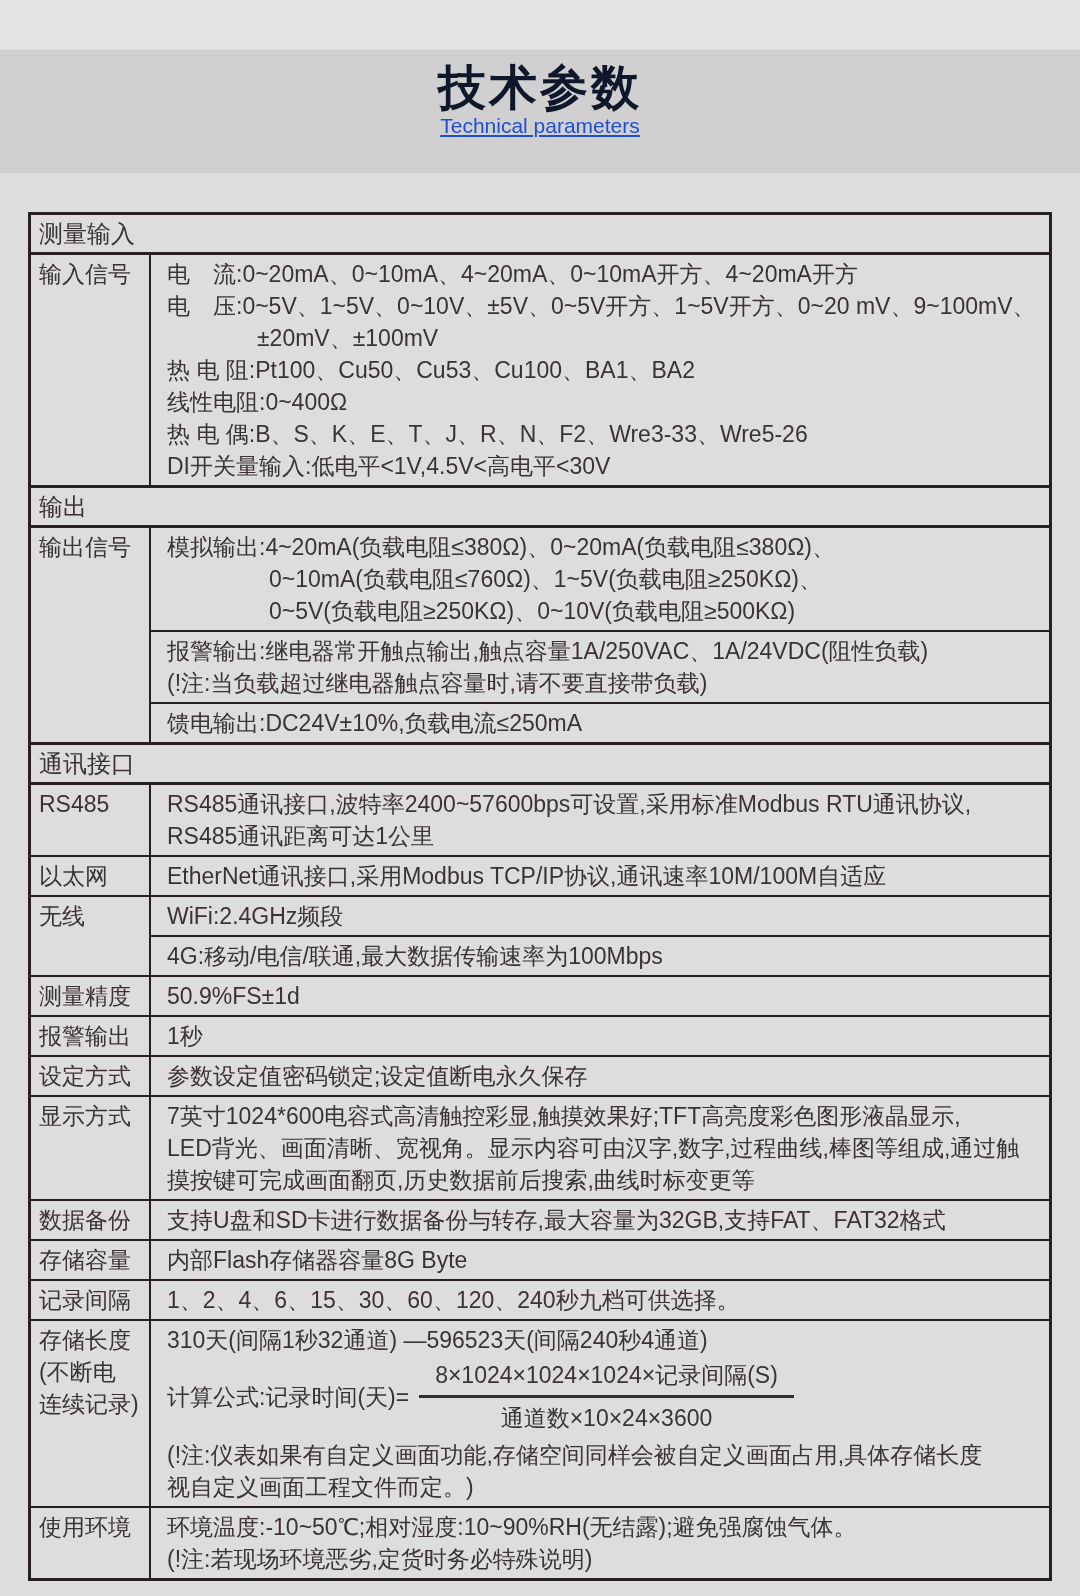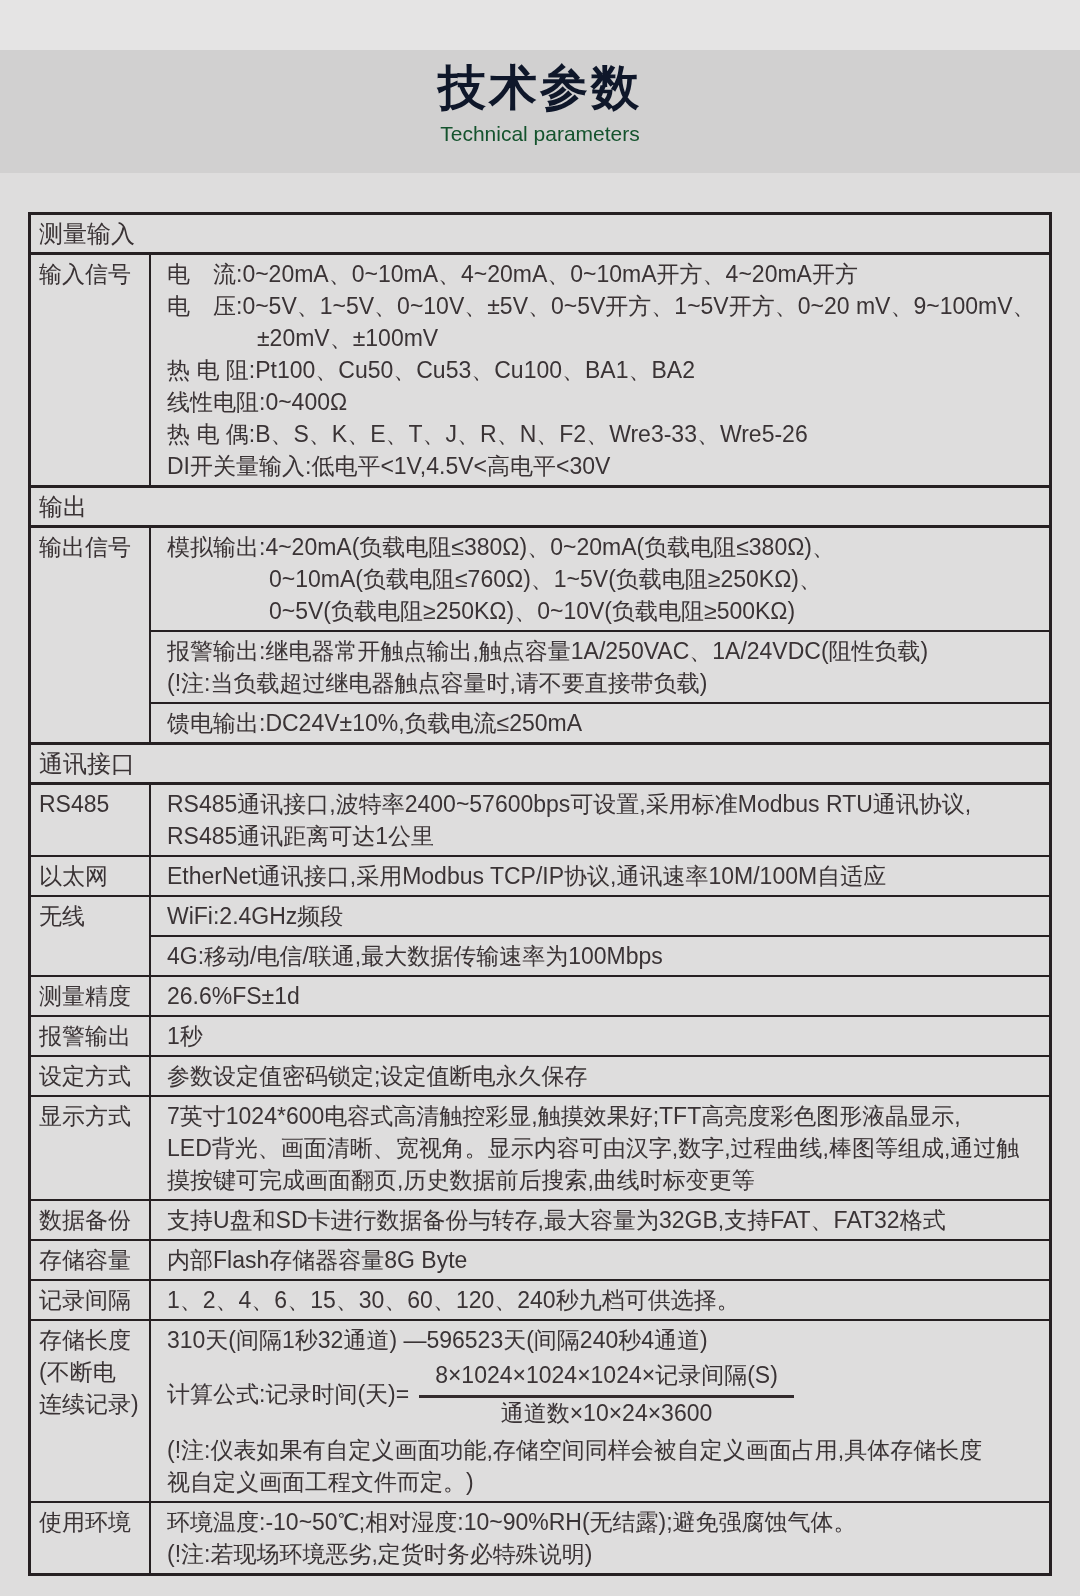--- a/index.html
+++ b/index.html
@@ -15,21 +15,21 @@
   .title-band {
     height:123px; background:#d1d0d0;
     text-align:center;
   }
   .page-title {
     margin:0; padding-top:12px;
     font-size:48px; font-weight:bold; letter-spacing:3px;
     color:#0f172a; line-height:52px;
   }
   .page-subtitle {
-    margin:8px; font-size:21px; color:#14532d; line-height:24px;
+    margin:0; font-size:21px; color:#1d4ed8; line-height:24px;text-decoration:underline;
   }
   .spec-table {
     width:1024px; margin:39px 0 0 28px;
     border:3px solid #262022;
     background:#dedddd;
     font-size:23px;
   }
   .row { display:flex; border-top:2px solid #262022; }
   .row:first-child { border-top:0; }
   .row.section { border-top-width:3px; }
@@ -46,21 +46,21 @@
   .cells { flex:1; display:flex; flex-direction:column; min-width:0; }
   .cell { border-top:2px solid #262022; padding:3px 8px 3px 16px; }
   .cell:first-child { border-top:0; }
   .line { line-height:32px; white-space:nowrap; overflow:hidden; }
   .ind1 { padding-left:90px; }
   .ind2 { padding-left:102px; }
   .formula { display:flex; align-items:center; padding:4px 0 6px 0; }
   .f-prefix { line-height:32px; white-space:nowrap; }
   .frac { text-align:center; margin-left:10px; white-space:nowrap; }
   .num { padding:0 16px 5px 16px; border-bottom:3px solid #332b2d; line-height:30px; }
-  .den { line-height:30px; }
+  .den { padding-top:5px; line-height:30px; }
 </style>
 </head>
 <body>
 
 <div class="top-strip"></div>
 
 <div class="title-band">
   <h1 class="page-title">技术参数</h1>
   <p class="page-subtitle">Technical parameters</p>
 </div>
@@ -143,21 +143,21 @@
           <div class="line">4G:移动/电信/联通,最大数据传输速率为100Mbps</div>
         </div>
       </div>
     </div>
     <div class="row">
       <div class="label">
         <div class="lab-line">测量精度</div>
       </div>
       <div class="cells">
         <div class="cell">
-          <div class="line">26.6%FS±1d</div>
+          <div class="line">50.9%FS±1d</div>
         </div>
       </div>
     </div>
     <div class="row">
       <div class="label">
         <div class="lab-line">报警输出</div>
       </div>
       <div class="cells">
         <div class="cell">
           <div class="line">1秒</div>

